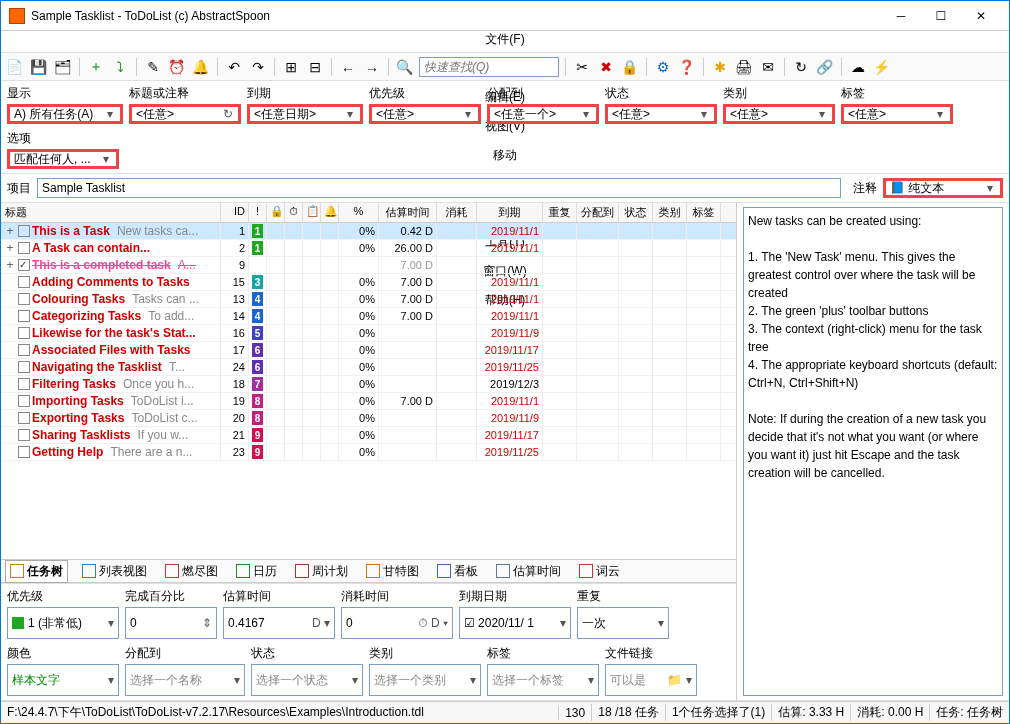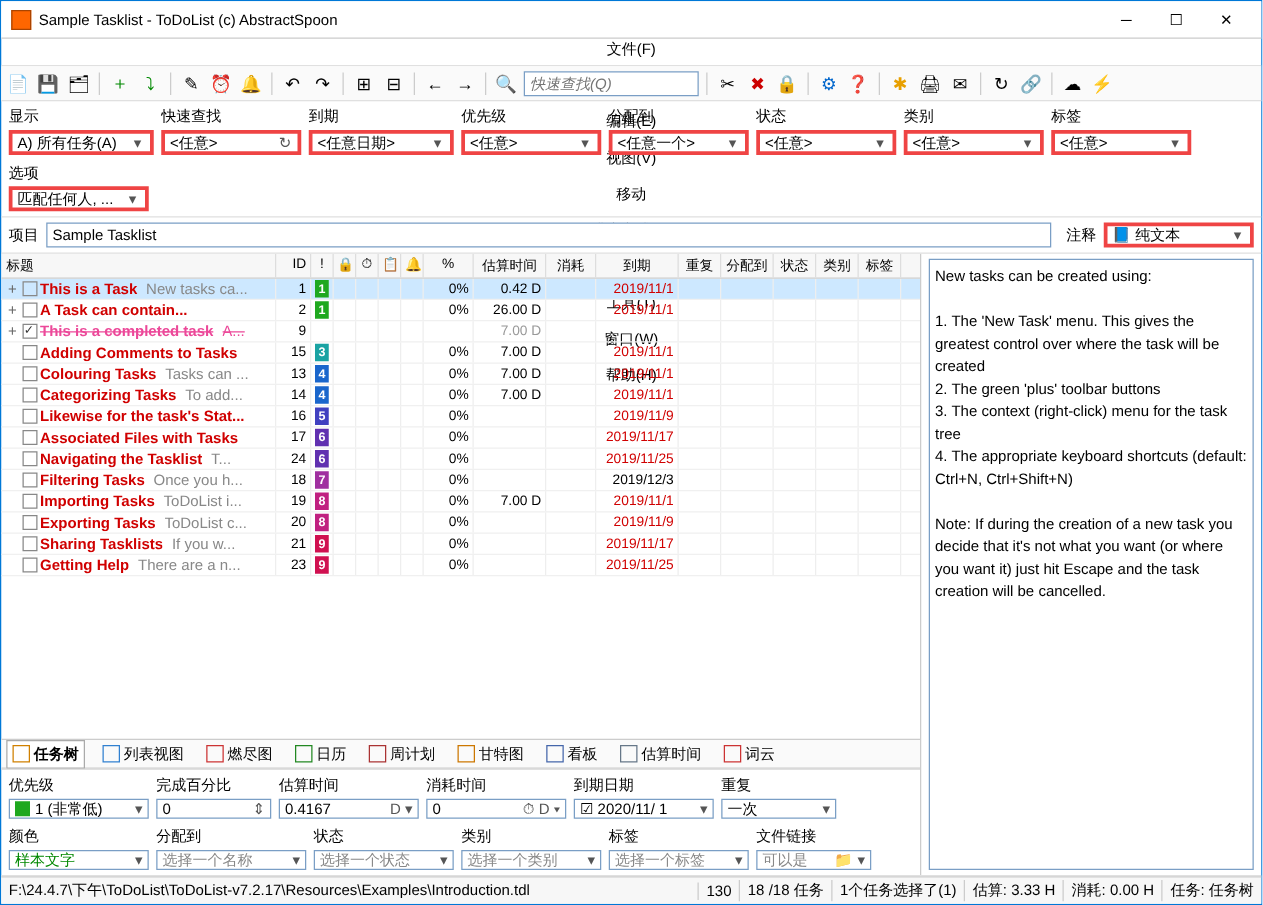--- a/index.html
+++ b/index.html
@@ -58,21 +58,21 @@
 .prio { width: 14px; height: 14px; display: inline-flex; align-items: center; justify-content: center; color: #fff; font-size: 10px; font-weight: bold;}
 .rightpane { flex: 1; display: flex; flex-direction: column; padding: 4px 6px; gap: 4px;}
 .commbox { flex: 1; border: 1px solid #7a9ec5; padding: 4px; font-size: 12px; overflow: auto; line-height: 1.5;}
 .viewtabs { height: 24px; display: flex; align-items: center; padding: 0 4px; gap: 10px; border-top: 1px solid #ccc; border-bottom: 1px solid #ccc; background: #fafafa; font-size: 12px;}
 .viewtabs .vt { display: flex; align-items: center; gap: 3px; padding: 2px 4px; cursor: default;}
 .viewtabs .vt.active { font-weight: bold; border: 1px solid #aaa; background: #fff;}
 .vicon { width: 14px; height: 14px; display:inline-block; border:1px solid currentColor;}
 .attrs { display: flex; flex-wrap: wrap; padding: 4px 6px; gap: 6px; border-top: 1px solid #e0e0e0;}
 .acol { display: flex; flex-direction: column;}
 .acol label { font-size: 12px; margin-bottom: 2px;}
-.ainp { height: 16px; border: 1px solid #7a9ec5; display: flex; align-items: center; padding: 0 4px; gap: 4px; background: #fff; justify-content: space-between;}
+.ainp { height: 32px; border: 1px solid #7a9ec5; display: flex; align-items: center; padding: 0 4px; gap: 4px; background: #fff; justify-content: space-between;}
 .ainp .dd { color: #555;}
 .statusbar { height: 22px; border-top: 1px solid #ccc; display: flex; align-items: center; font-size: 11px; background: #f7f7f7;}
 .statusbar .sbl { padding: 0 6px;}
 .statusbar .spacer { flex: 1;}
 .statusbar .sbr { padding: 0 6px; border-left: 1px solid #ccc;}
 .red { color: #d00000;}
 .redtext { color: #cc0000;}
 .blue { color: #0066cc;}
 .over { color: #d00000;}
 .al-r { justify-content: flex-end; text-align: right;}
@@ -150,21 +150,21 @@
 
   <div class="filters">
     <div class="fcol">
         <label>显示</label>
       <div class="fsel" style="width:116px">
           <span>A) 所有任务(A)</span>
           <span class="dd">▾</span>
         </div>
       </div>
     <div class="fcol">
-        <label>快速查找</label>
+        <label>标题或注释</label>
       <div class="fsel" style="width:112px">
           <span>&lt;任意&gt;</span>
           <span class="dd">↻</span>
         </div>
       </div>
     <div class="fcol">
         <label>到期</label>
       <div class="fsel" style="width:116px">
           <span>&lt;任意日期&gt;</span>
           <span class="dd">▾</span>

